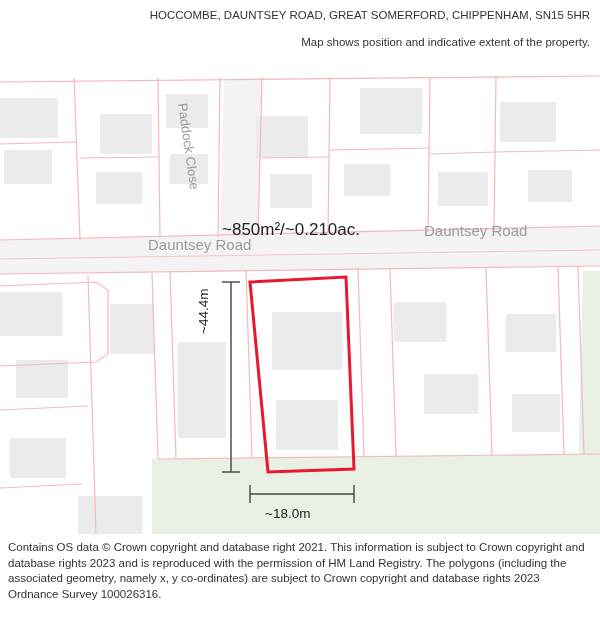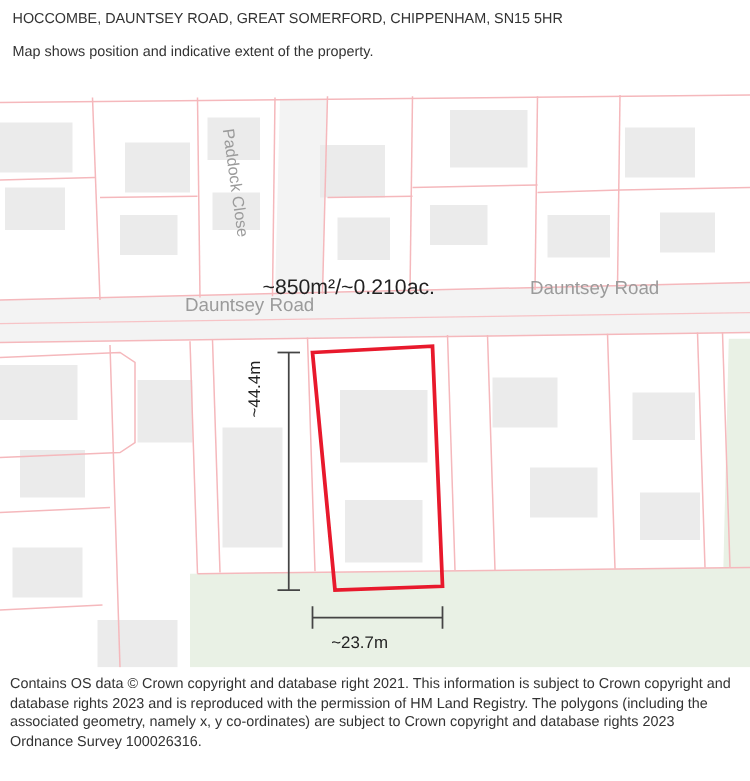--- a/index.html
+++ b/index.html
@@ -15,21 +15,21 @@
     overflow: hidden;
   }
   .page {
     position: relative;
     width: 600px;
     height: 625px;
   }
   
   .header {
     padding: 8px 10px 4px 10px;
-    text-align: left;
+    text-align: right;
   }
   .header .title {
     font-size: 11.5px;
     color: #333333;
     line-height: 15px;
     white-space: nowrap;
   }
   .header .subtitle {
     font-size: 11.5px;
     color: #333333;
@@ -68,20 +68,21 @@
     position: absolute;
     font-size: 16px;
     color: #333333;
     white-space: nowrap;
   }
   .area-label {
     position: absolute;
     font-size: 17px;
     color: #222222;
     white-space: nowrap;
+    margin-left: 12px;
   }
   .dim-label {
     position: absolute;
     font-size: 13.5px;
     color: #222222;
     white-space: nowrap;
   }
   
   .footer {
     padding: 6px 8px 0 8px;
@@ -186,20 +187,20 @@
 
     <div class="map-label road-label" style="left:148px; top:182px;">Dauntsey Road</div>
     <div class="map-label road-label" style="left:424px; top:168px;">Dauntsey Road</div>
     <div class="map-label vert-label" style="left:190px; top:48px; transform: rotate(82deg); transform-origin: left top;">Paddock Close</div>
 
     <div class="area-label" style="left:210px; top:166px;">~850m²/~0.210ac.</div>
 
 
     <div class="dim-label" style="left:196px; top:280px; transform: rotate(-90deg); transform-origin: left top;">~44.4m</div>
 
-    <div class="dim-label" style="left:265px; top:452px;">~23.7m</div>
+    <div class="dim-label" style="left:265px; top:452px;">~18.0m</div>
   </div>
 
   <div class="footer">
     <span>Contains OS data © Crown copyright and database right 2021. This information is subject to Crown copyright and database rights 2023 and is reproduced with the permission of HM Land Registry. The polygons (including the associated geometry, namely x, y co-ordinates) are subject to Crown copyright and database rights 2023 Ordnance Survey 100026316.</span>
   </div>
 
 </div>
 
 </body></html>

